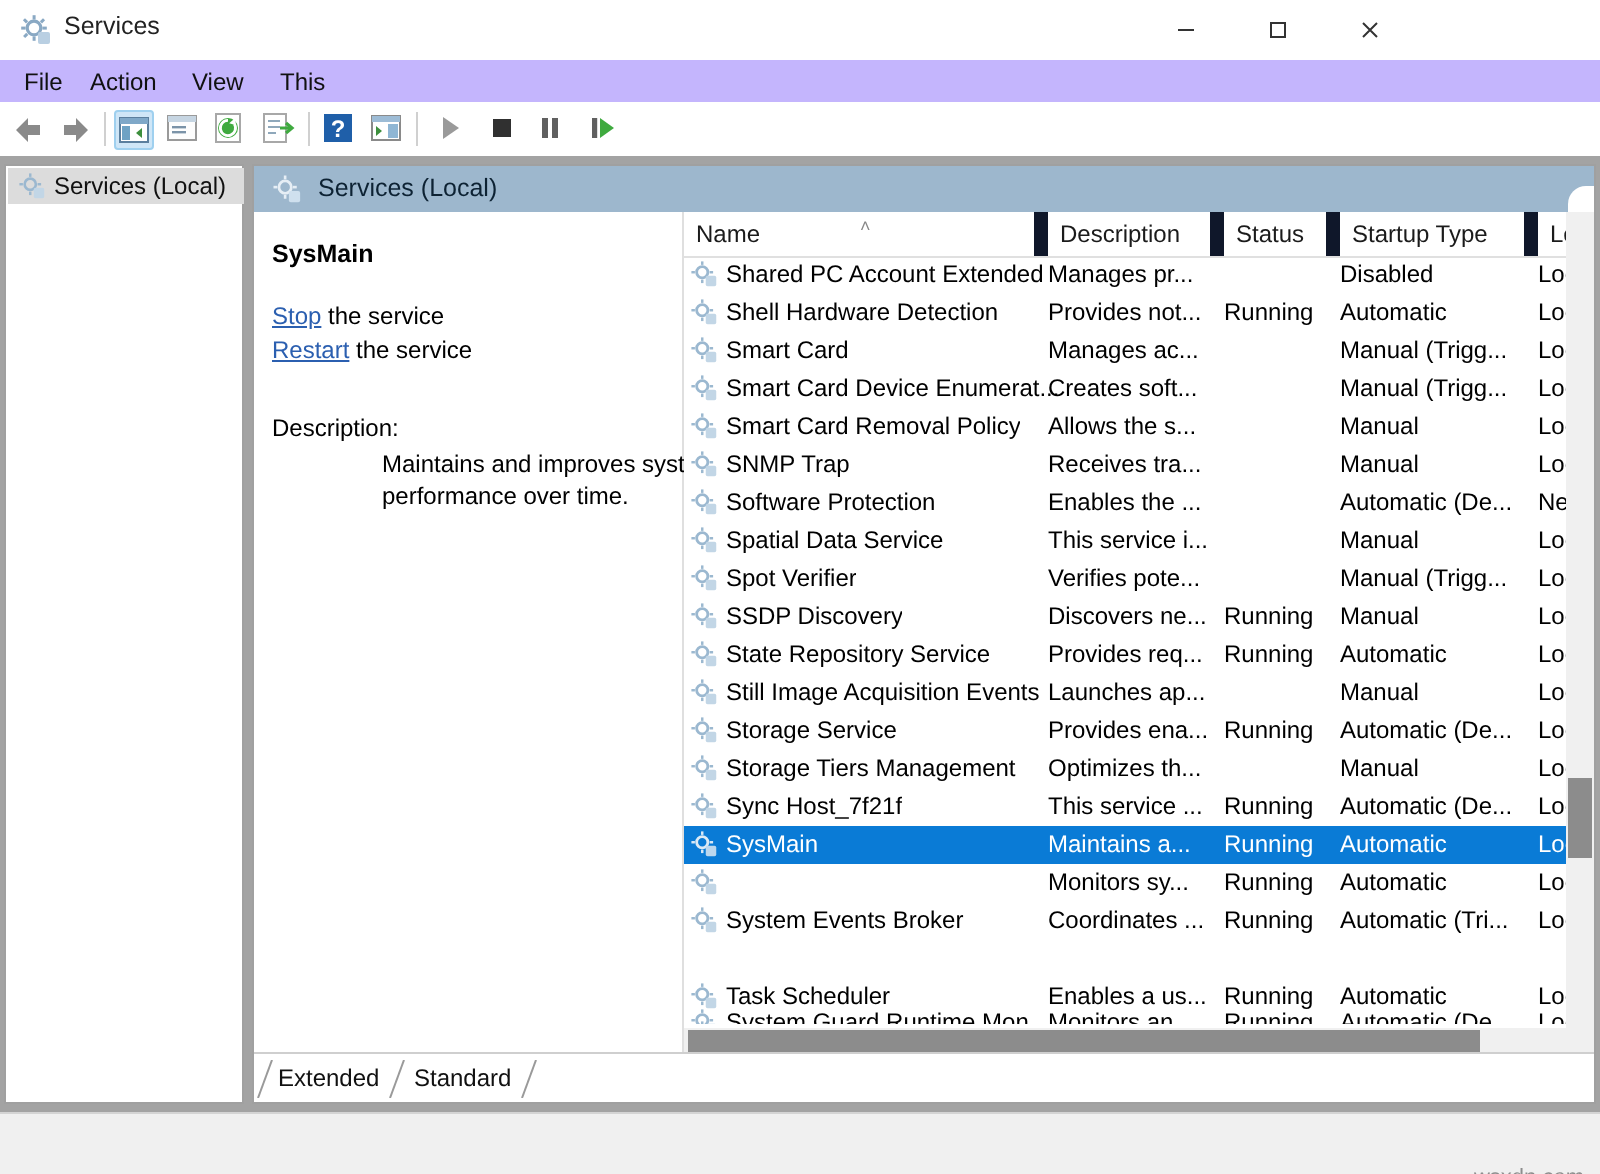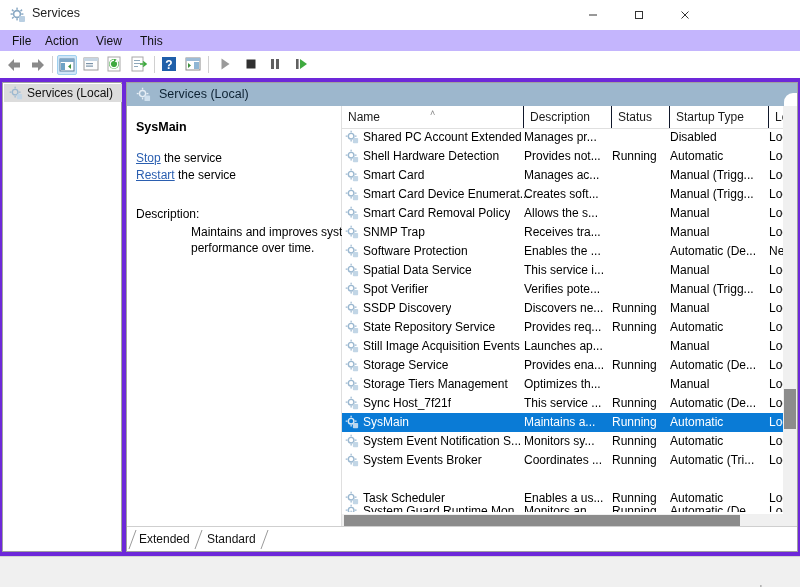--- a/index.html
+++ b/index.html
@@ -26,21 +26,21 @@
   .menubar{position:absolute;left:0;top:30px;width:800px;height:21px;background:#c4b5fd;}
   .menuitem{position:absolute;top:3px;height:16px;padding:0 6px;font-size:12px;color:#111;line-height:16px;cursor:default;}
 
   
   .toolbar{position:absolute;left:0;top:51px;width:800px;height:27px;background:#ffffff;border-bottom:1px solid #e3e3e3;}
   .tbi{position:absolute;top:4px;width:20px;height:20px;cursor:default;}
   .tbsep{position:absolute;top:5px;width:1px;height:17px;background:#d0d0d0;}
   .tbi.sel{background:#cfe6f7;border:1px solid #9fd0ef;box-sizing:border-box;border-radius:2px;}
 
   
-  .content{position:absolute;left:0;top:78px;width:800px;height:478px;background:#6d28d9;}
+  .content{position:absolute;left:0;top:78px;width:800px;height:478px;background:#a3a3a3;}
 
   
   .treepane{position:absolute;left:2px;top:4px;width:120px;height:470px;background:#ffffff;border:1px solid #a0a0a0;box-sizing:border-box;}
   .treeitem{position:absolute;left:1px;top:1px;width:118px;height:18px;background:#dcdcdc;}
   .treeitem .ti-ico{position:absolute;left:5px;top:2px;width:14px;height:14px;}
   .treeitem .ti-lbl{position:absolute;left:23px;top:2px;font-size:12px;color:#111;}
 
   
   .rightpane{position:absolute;left:126px;top:4px;width:672px;height:470px;background:#ffffff;border:1px solid #a0a0a0;box-sizing:border-box;overflow:hidden;}
 
@@ -55,21 +55,21 @@
   .dp-title{position:absolute;left:9px;top:14px;font-size:12.5px;font-weight:bold;color:#000;}
   .dp-link-row{position:absolute;left:9px;font-size:12px;color:#000;}
   .dp-link{color:#2b5fb0;text-decoration:underline;cursor:pointer;}
   .dp-desc-label{position:absolute;left:9px;top:101px;font-size:12px;color:#000;}
   .dp-desc-text{position:absolute;left:22px;top:118px;width:196px;font-size:12px;color:#000;line-height:16px;margin-left:42px;}
 
   
   .listpane{position:absolute;left:215px;top:23px;width:456px;height:424px;background:#ffffff;}
 
   .lhead{position:absolute;left:0;top:0;width:456px;height:22px;background:#ffffff;border-bottom:1px solid #e0e0e0;}
-  .lhead .hcell{position:absolute;top:0;height:22px;line-height:22px;font-size:12px;color:#1b1b1b;padding-left:6px;box-sizing:border-box;border-right:1px solid #0f172a;overflow:hidden;white-space:nowrap;cursor:default;}
+  .lhead .hcell{position:absolute;top:0;height:22px;line-height:22px;font-size:12px;color:#1b1b1b;padding-left:6px;box-sizing:border-box;border-right:7px solid #0f172a;overflow:hidden;white-space:nowrap;cursor:default;}
   .hsortmark{position:absolute;top:2px;font-size:9px;color:#888;}
 
   .lbody{position:absolute;left:0;top:22px;width:456px;height:384px;overflow:hidden;}
   .lrow{position:absolute;left:0;width:456px;height:19px;}
   .lrow.sel{background:#0a7bd6;}
   .lrow .cico{position:absolute;left:3px;top:2px;width:14px;height:14px;}
   .lrow .cname{position:absolute;left:21px;top:2px;font-size:12px;color:#000;white-space:nowrap;overflow:hidden;}
   .lrow .cdesc{position:absolute;left:182px;top:2px;width:85px;font-size:12px;color:#000;white-space:nowrap;overflow:hidden;}
   .lrow .cstat{position:absolute;left:270px;top:2px;width:55px;font-size:12px;color:#000;white-space:nowrap;overflow:hidden;}
   .lrow .cstart{position:absolute;left:328px;top:2px;width:94px;font-size:12px;color:#000;white-space:nowrap;overflow:hidden;}
@@ -579,21 +579,20 @@
               <span class="cico"><svg width="14" height="14" viewBox="0 0 16 16">
                   <circle cx="7" cy="7" r="3.2" fill="none" stroke="#9bb8d0" stroke-width="1.6"></circle>
                   <g fill="#9bb8d0">
                     <rect x="6.3" y="0.8" width="1.4" height="2"></rect>
                     <rect x="6.3" y="11.2" width="1.4" height="2"></rect>
                     <rect x="0.8" y="6.3" width="2" height="1.4"></rect>
                     <rect x="11.2" y="6.3" width="2" height="1.4"></rect>
                   </g>
                   <rect x="9" y="9" width="6" height="6" rx="1" fill="#c2d6e6"></rect>
                 </svg></span>
-              <span class="cname">System Event Notification S...</span>
               <span class="cdesc">Monitors sy...</span>
               <span class="cstat">Running</span>
               <span class="cstart">Automatic</span>
               <span class="clog">Loc</span>
             </div>
             <div class="lrow" style="top: 323px;">
               <span class="cico"><svg width="14" height="14" viewBox="0 0 16 16">
                   <circle cx="7" cy="7" r="3.2" fill="none" stroke="#9bb8d0" stroke-width="1.6"></circle>
                   <g fill="#9bb8d0">
                     <rect x="6.3" y="0.8" width="1.4" height="2"></rect>

